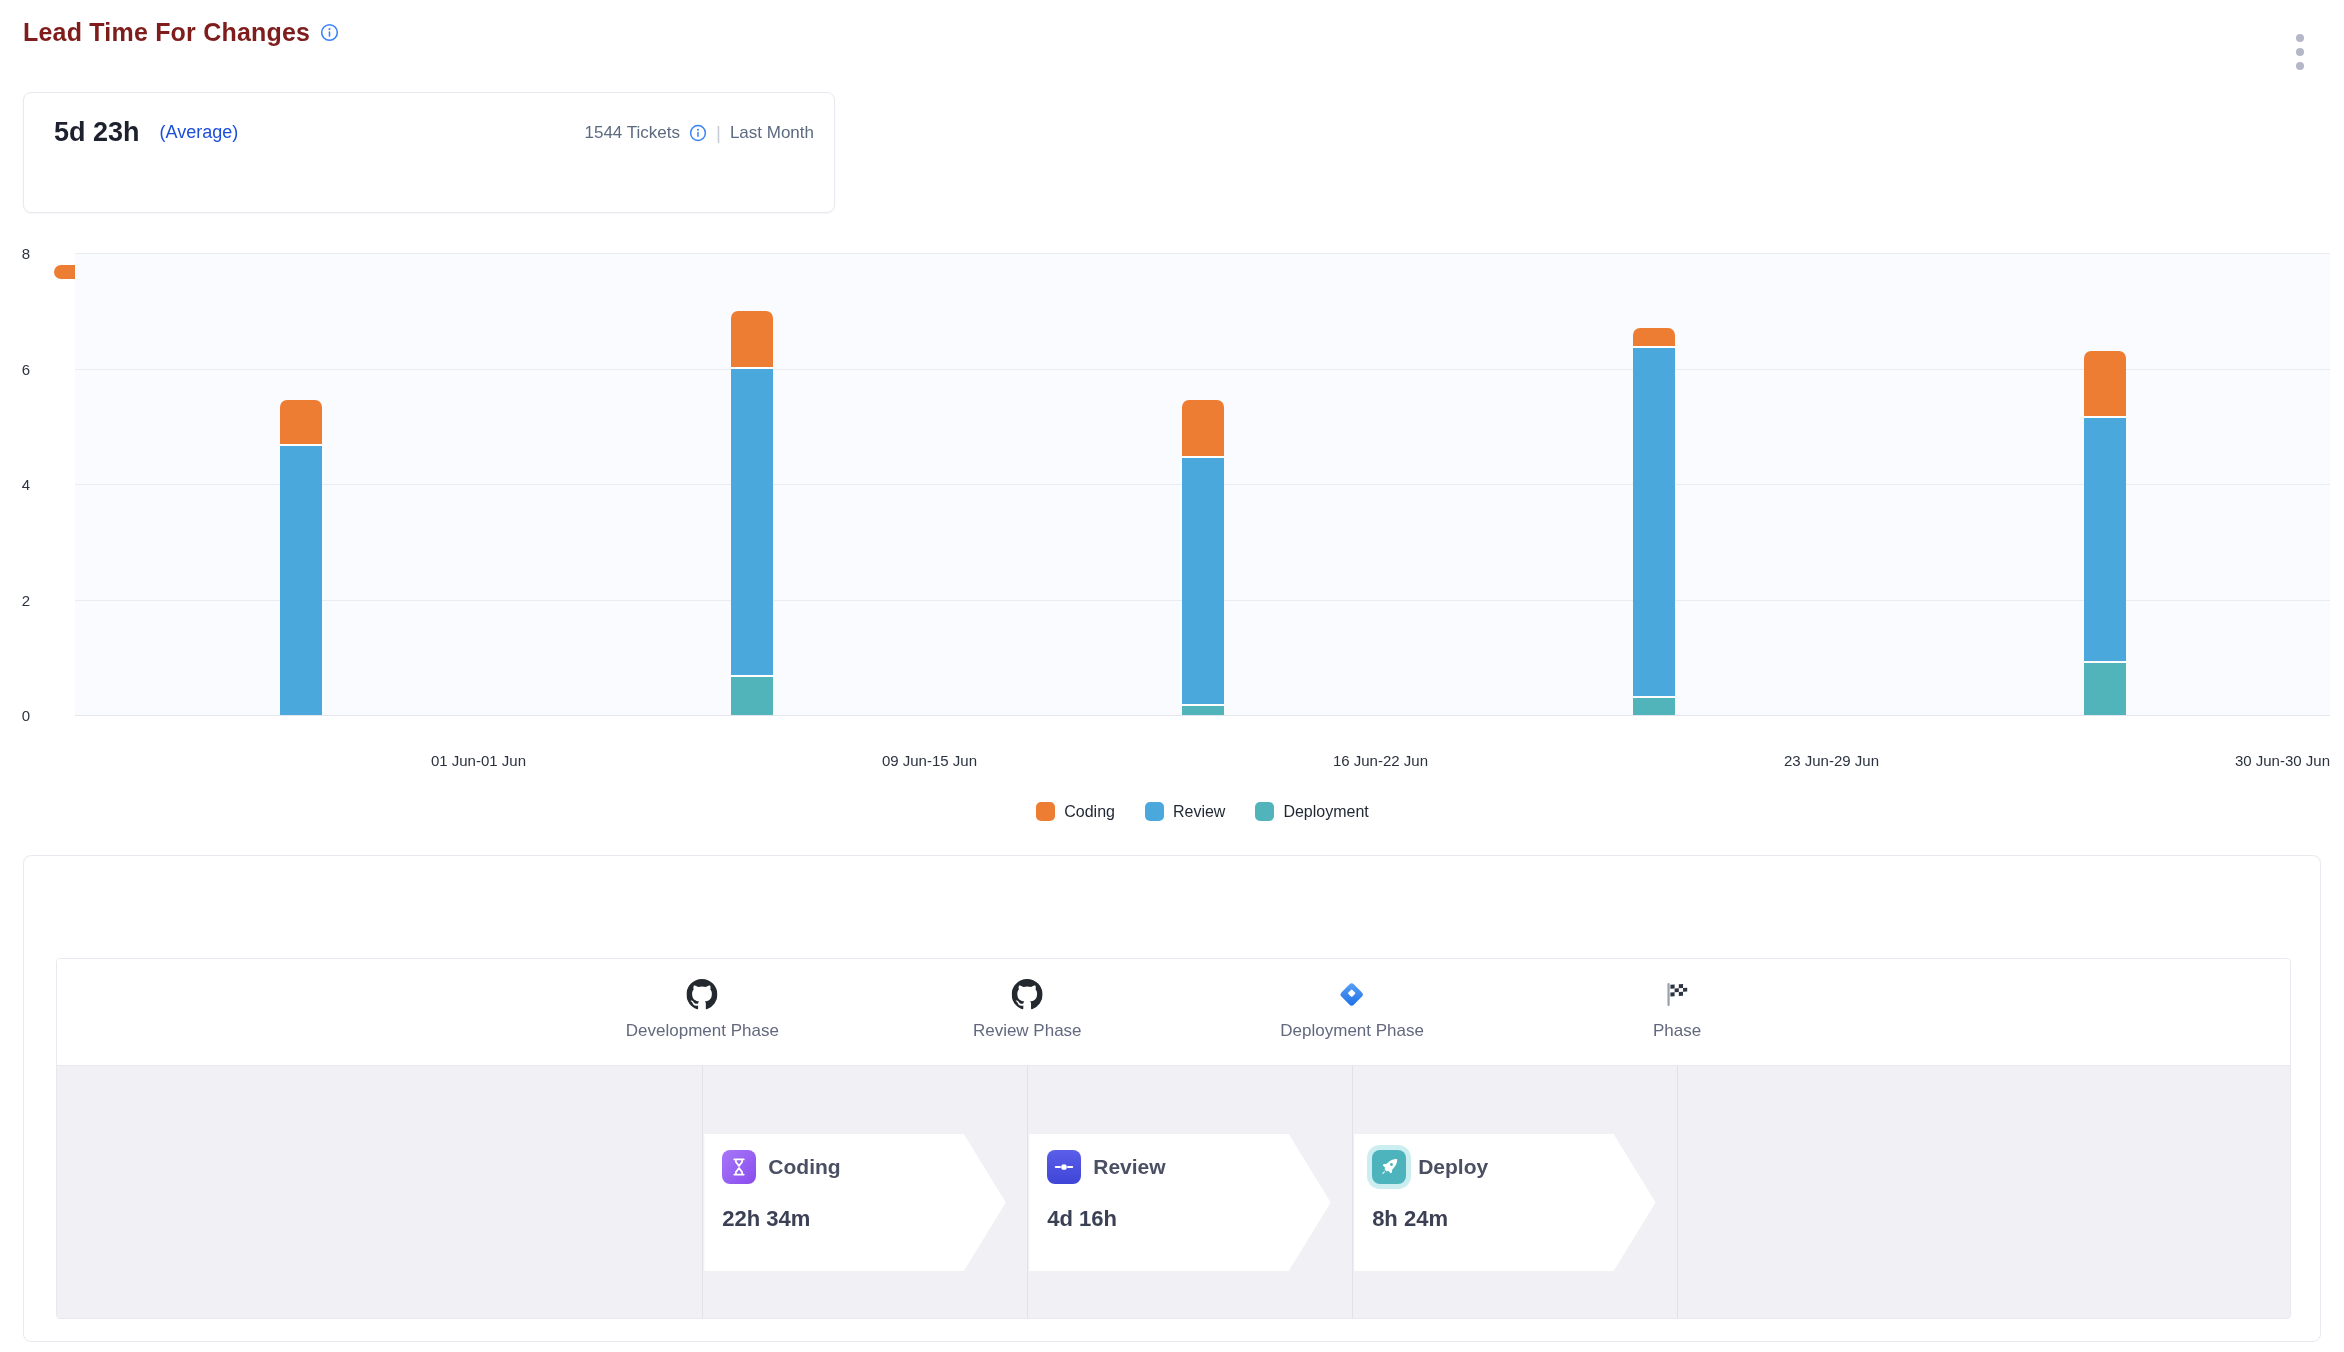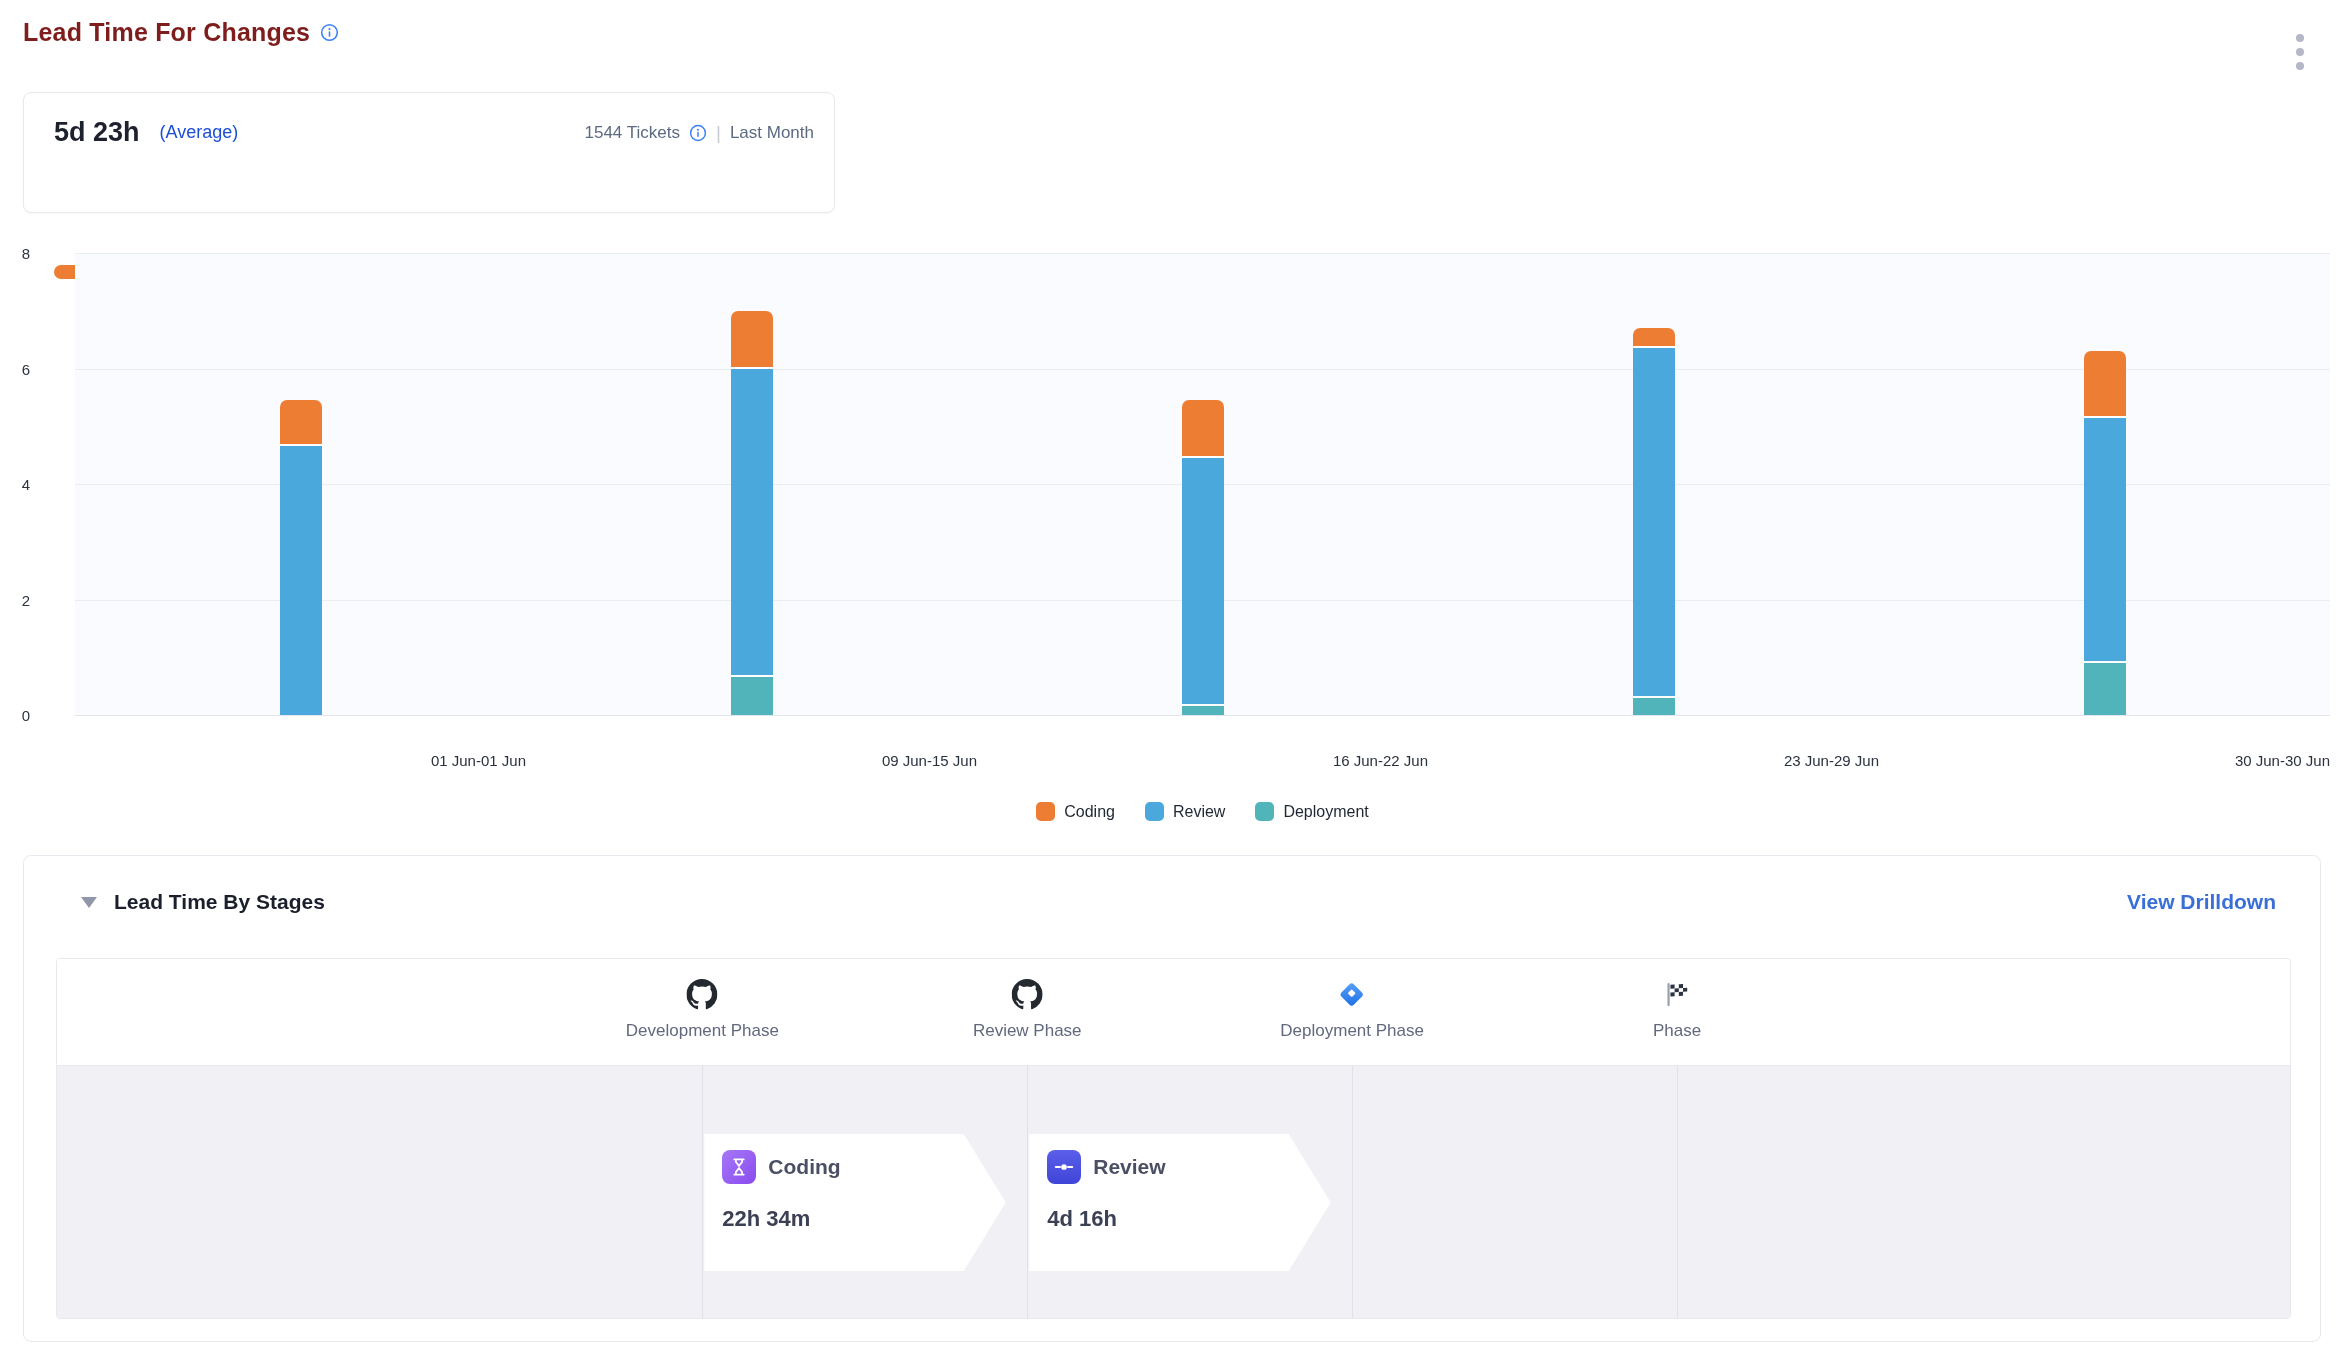--- a/index.html
+++ b/index.html
@@ -195,25 +195,20 @@
         <span class="legend-swatch" style="background: rgb(75, 168, 220);"></span>
         <span class="legend-label">Review</span>
       </div>
       <div class="legend-item">
         <span class="legend-swatch" style="background: rgb(80, 180, 186);"></span>
         <span class="legend-label">Deployment</span>
       </div>
     </div>
 
   <div class="stages-panel">
-    <div class="stages-header">
-      <span class="caret"></span>
-      <span class="stages-title">Lead Time By Stages</span>
-      <a class="drilldown-link">View Drilldown</a>
-    </div>
     <div class="stage-table">
       <div class="phase-head" id="phase-head">
           <div class="phase" style="left: 28.9%;">
             <div class="p-icon">
               <svg viewBox="0 0 16 16" fill="#24292f">
                 <path d="M8 0C3.58 0 0 3.58 0 8c0 3.54 2.29 6.53 5.47 7.59.4.07.55-.17.55-.38 0-.19-.01-.82-.01-1.49-2.01.37-2.53-.49-2.69-.94-.09-.23-.48-.94-.82-1.13-.28-.15-.68-.52-.01-.53.63-.01 1.08.58 1.23.82.72 1.21 1.87.87 2.33.66.07-.52.28-.87.51-1.07-1.78-.2-3.64-.89-3.64-3.95 0-.87.31-1.59.82-2.15-.08-.2-.36-1.02.08-2.12 0 0 .67-.21 2.2.82.64-.18 1.32-.27 2-.27s1.36.09 2 .27c1.53-1.04 2.2-.82 2.2-.82.44 1.1.16 1.92.08 2.12.51.56.82 1.27.82 2.15 0 3.07-1.87 3.75-3.65 3.95.29.25.54.73.54 1.48 0 1.07-.01 1.93-.01 2.2 0 .21.15.46.55.38A8.01 8.01 0 0 0 16 8c0-4.42-3.58-8-8-8z"></path>
               </svg>
             </div>
             <div class="p-label">Development Phase</div>
           </div>
@@ -282,17 +277,30 @@
                 <svg viewBox="0 0 24 24">
                   <line x1="3" y1="12" x2="7.6" y2="12" stroke="#fff" stroke-width="2.2" stroke-linecap="round"></line>
                   <circle cx="12" cy="12" r="3.1" fill="#fff"></circle>
                   <line x1="16.4" y1="12" x2="21" y2="12" stroke="#fff" stroke-width="2.2" stroke-linecap="round"></line>
                 </svg>
               </span>
               <span class="s-label">Review</span>
             </div>
             <div class="s-duration">4d 16h</div>
           </div>
+          <div class="stage-card" style="left: calc(58% + 2px); width: 13.5%;">
+            <div class="s-row">
+              <span class="s-icon deploy">
+                <svg viewBox="0 0 24 24">
+                  <path fill="#fff" d="M20.8 3.2c-3.6-.3-7.2 1.2-9.8 3.8L9.5 8.5l-3.4.6a.85.85 0 0 0-.45 1.44l2.25 2.25-.7 1.86 2.25 2.25 1.86-.7 2.25 2.25a.85.85 0 0 0 1.44-.45l.6-3.4 1.5-1.5c2.6-2.6 4.1-6.2 3.8-9.8z"></path>
+                  <circle cx="14.7" cy="9.3" r="1.55" fill="#4db4bd"></circle>
+                  <path fill="#fff" d="M7.4 16.6c-1.1.25-2.5 1.7-2.75 3.05 1.35-.25 2.8-1.65 3.05-2.75z"></path>
+                </svg>
+              </span>
+              <span class="s-label">Deploy</span>
+            </div>
+            <div class="s-duration">8h 24m</div>
+          </div>
         </div>
     </div>
   </div>
 
 </div>
 
 </body></html>

